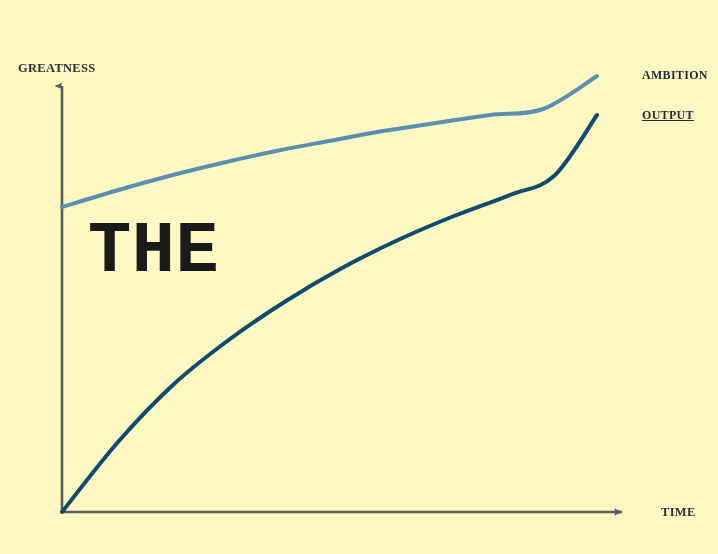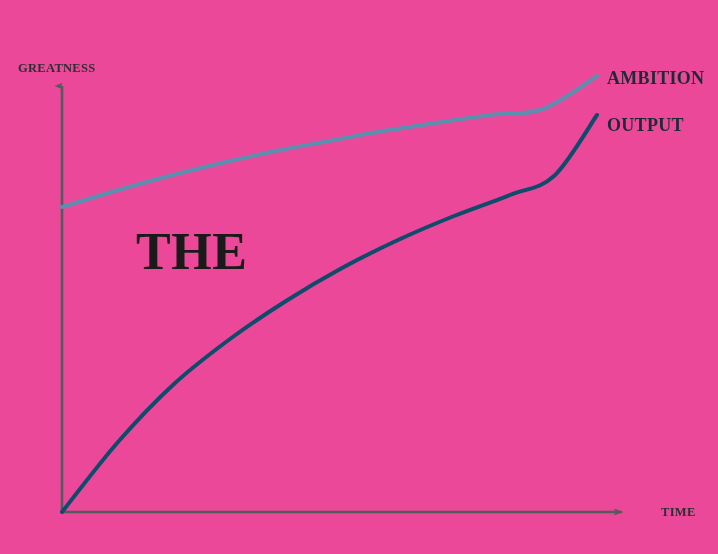--- a/index.html
+++ b/index.html
@@ -8,21 +8,21 @@
     padding: 0;
     background: #ffffff;
   }
   body {
     font-family: "Liberation Serif", "DejaVu Serif", serif;
   }
   #stage {
     position: relative;
     width: 718px;
     height: 554px;
-    background: #ec4899;
+    background: #fef9c3;
     overflow: hidden;
   }
   #chart-svg {
     position: absolute;
     left: 0;
     top: 0;
     width: 718px;
     height: 554px;
     display: block;
   }
@@ -41,46 +41,47 @@
     top: 62px;
   }
   #label-time {
     left: 661px;
     top: 506px;
   }
   .series-label {
     position: absolute;
     font-family: "Liberation Serif", "DejaVu Serif", serif;
     font-weight: bold;
-    font-size: 18px;
+    font-size: 12px;
     letter-spacing: 0.3px;
     color: #1d2b36;
     white-space: nowrap;
     line-height: 1;
+    margin-left: 35px;
   }
   #label-ambition {
     left: 607px;
     top: 69px;
   }
   #label-output {
     left: 607px;
-    top: 116px;
+    top: 109px;
+    text-decoration: underline;
   }
   #annotation-the-gap {
     position: absolute;
     left: 88px;
     top: 218px;
-    font-family: Liberation Serif, serif;
+    font-family: Liberation Mono, monospace;
     font-weight: bold;
-    font-size: 52px;
+    font-size: 72px;
     line-height: 68px;
     letter-spacing: 0.5px;
     color: #1a1a1a;
     white-space: nowrap;
-    margin-left: 48px;
   }
   #annotation-the-gap .gap-line {
     display: block;
   }
 </style>
 </head>
 <body>
 
 <div id="stage">
 

